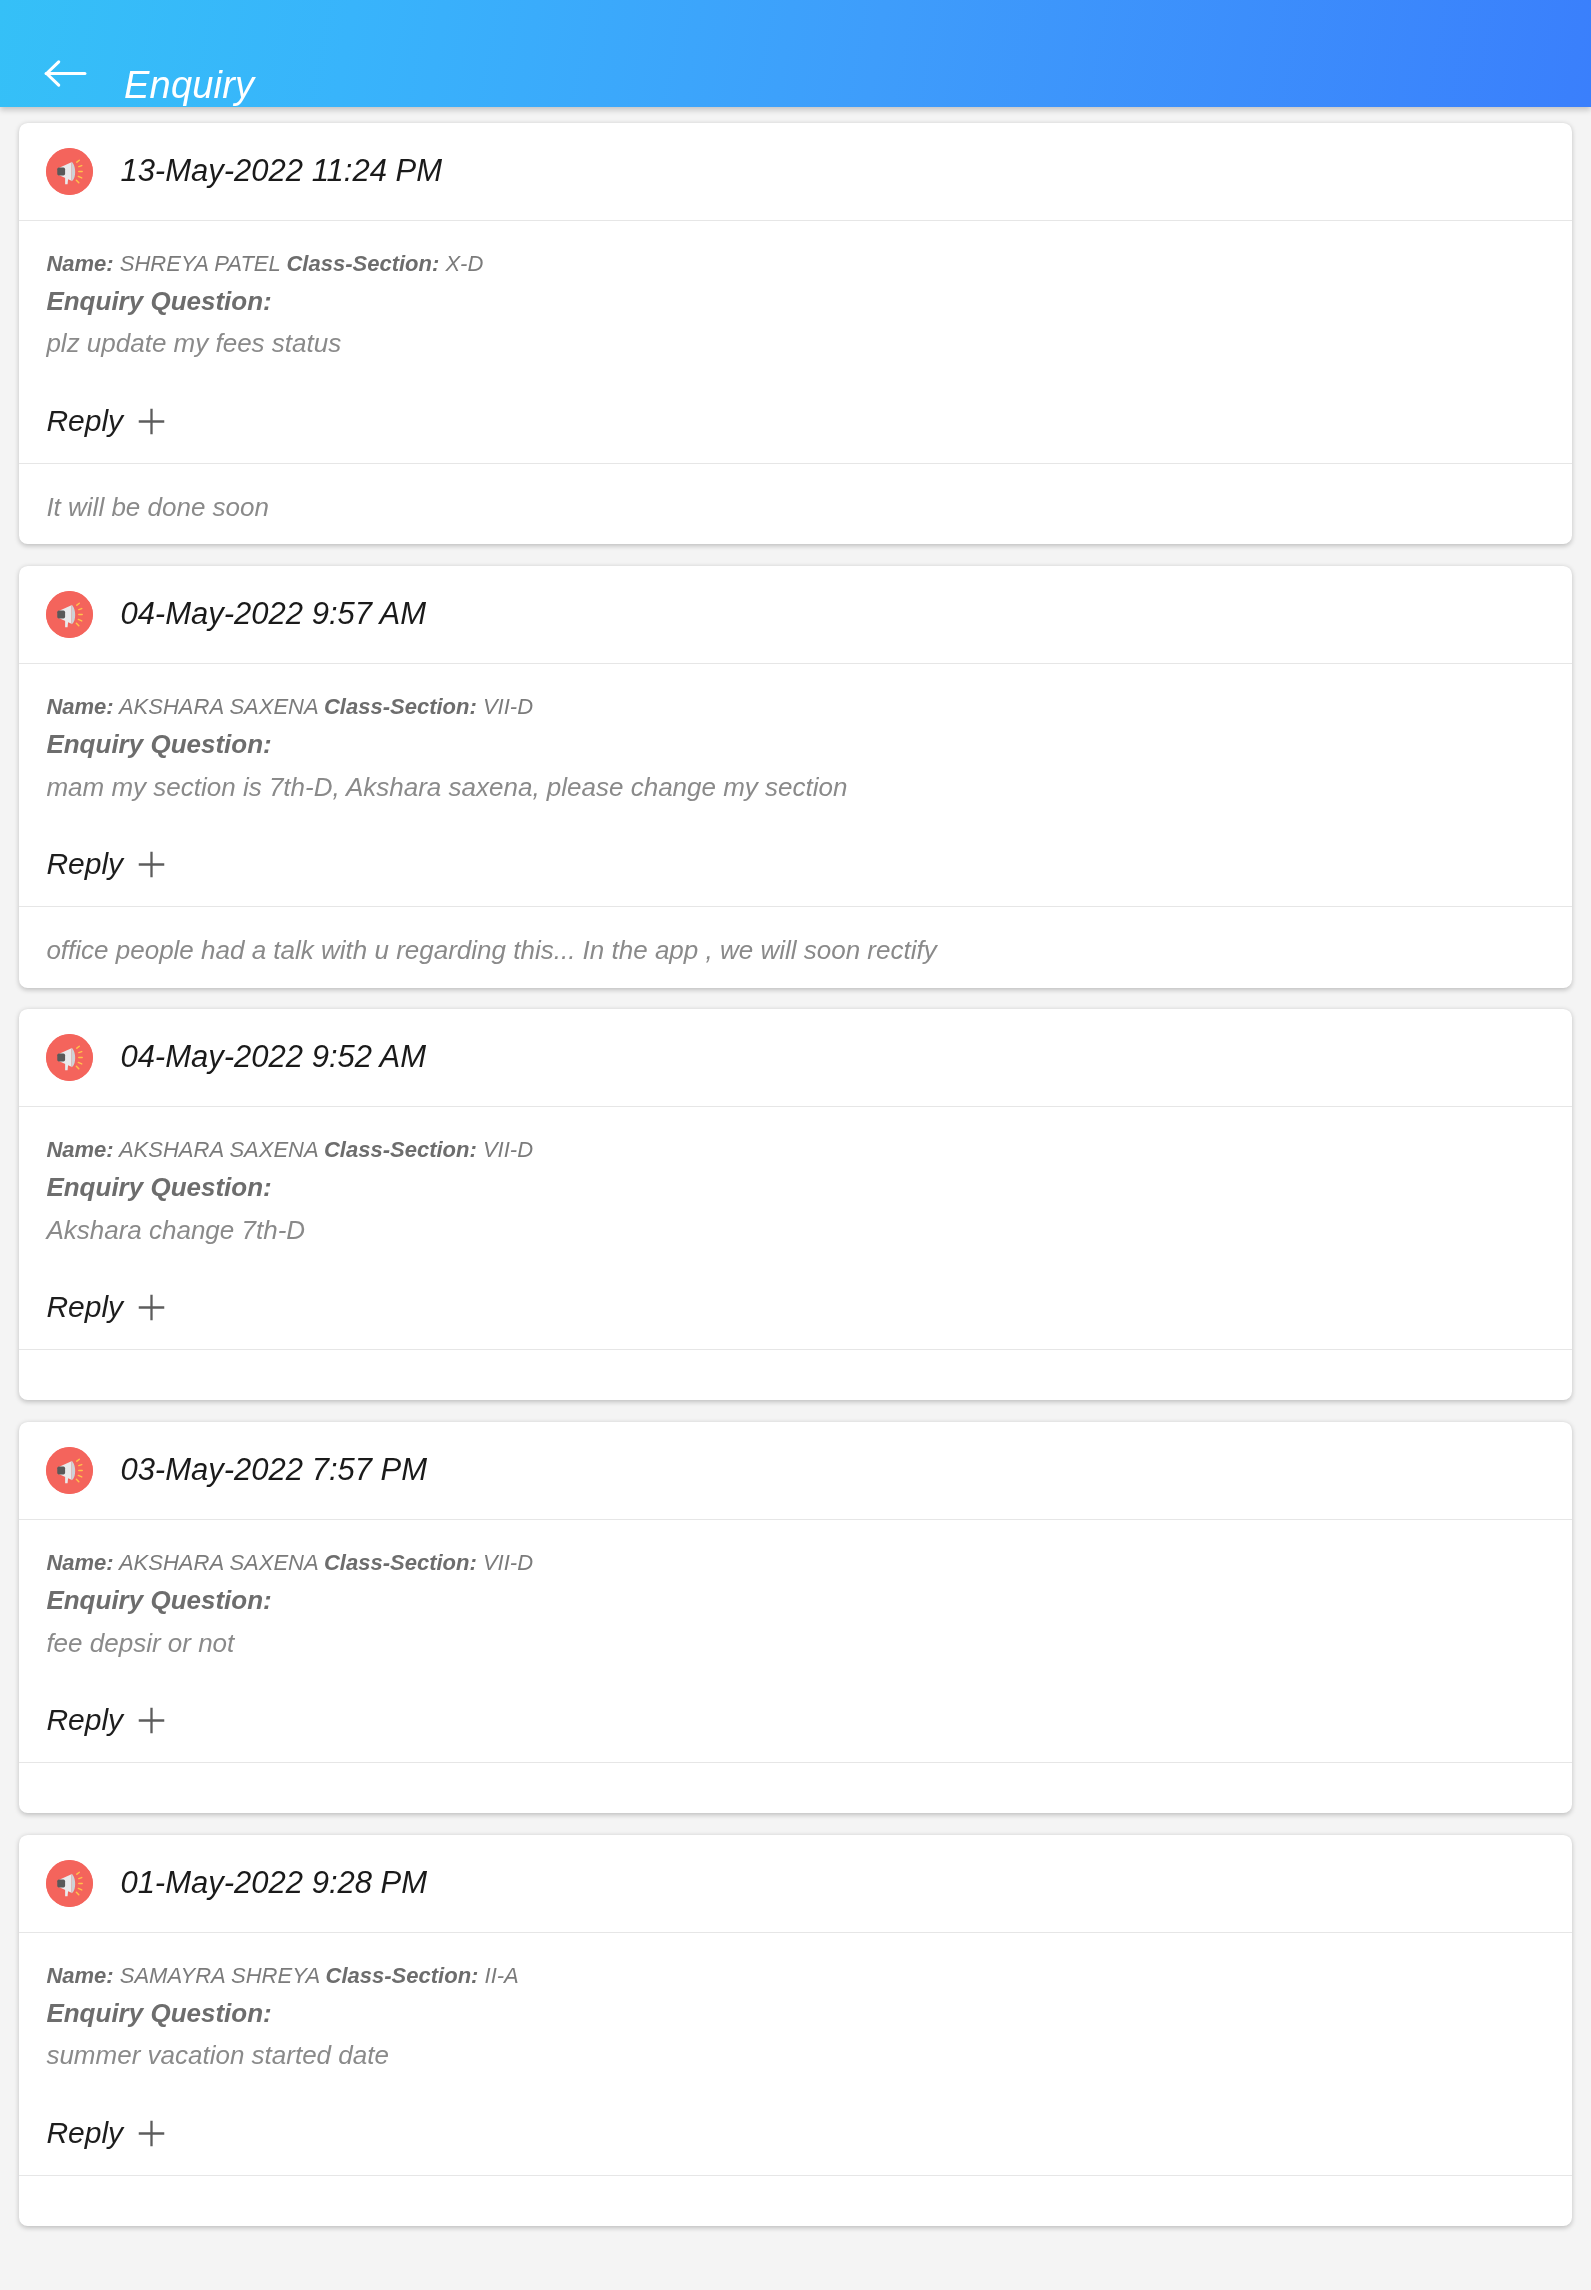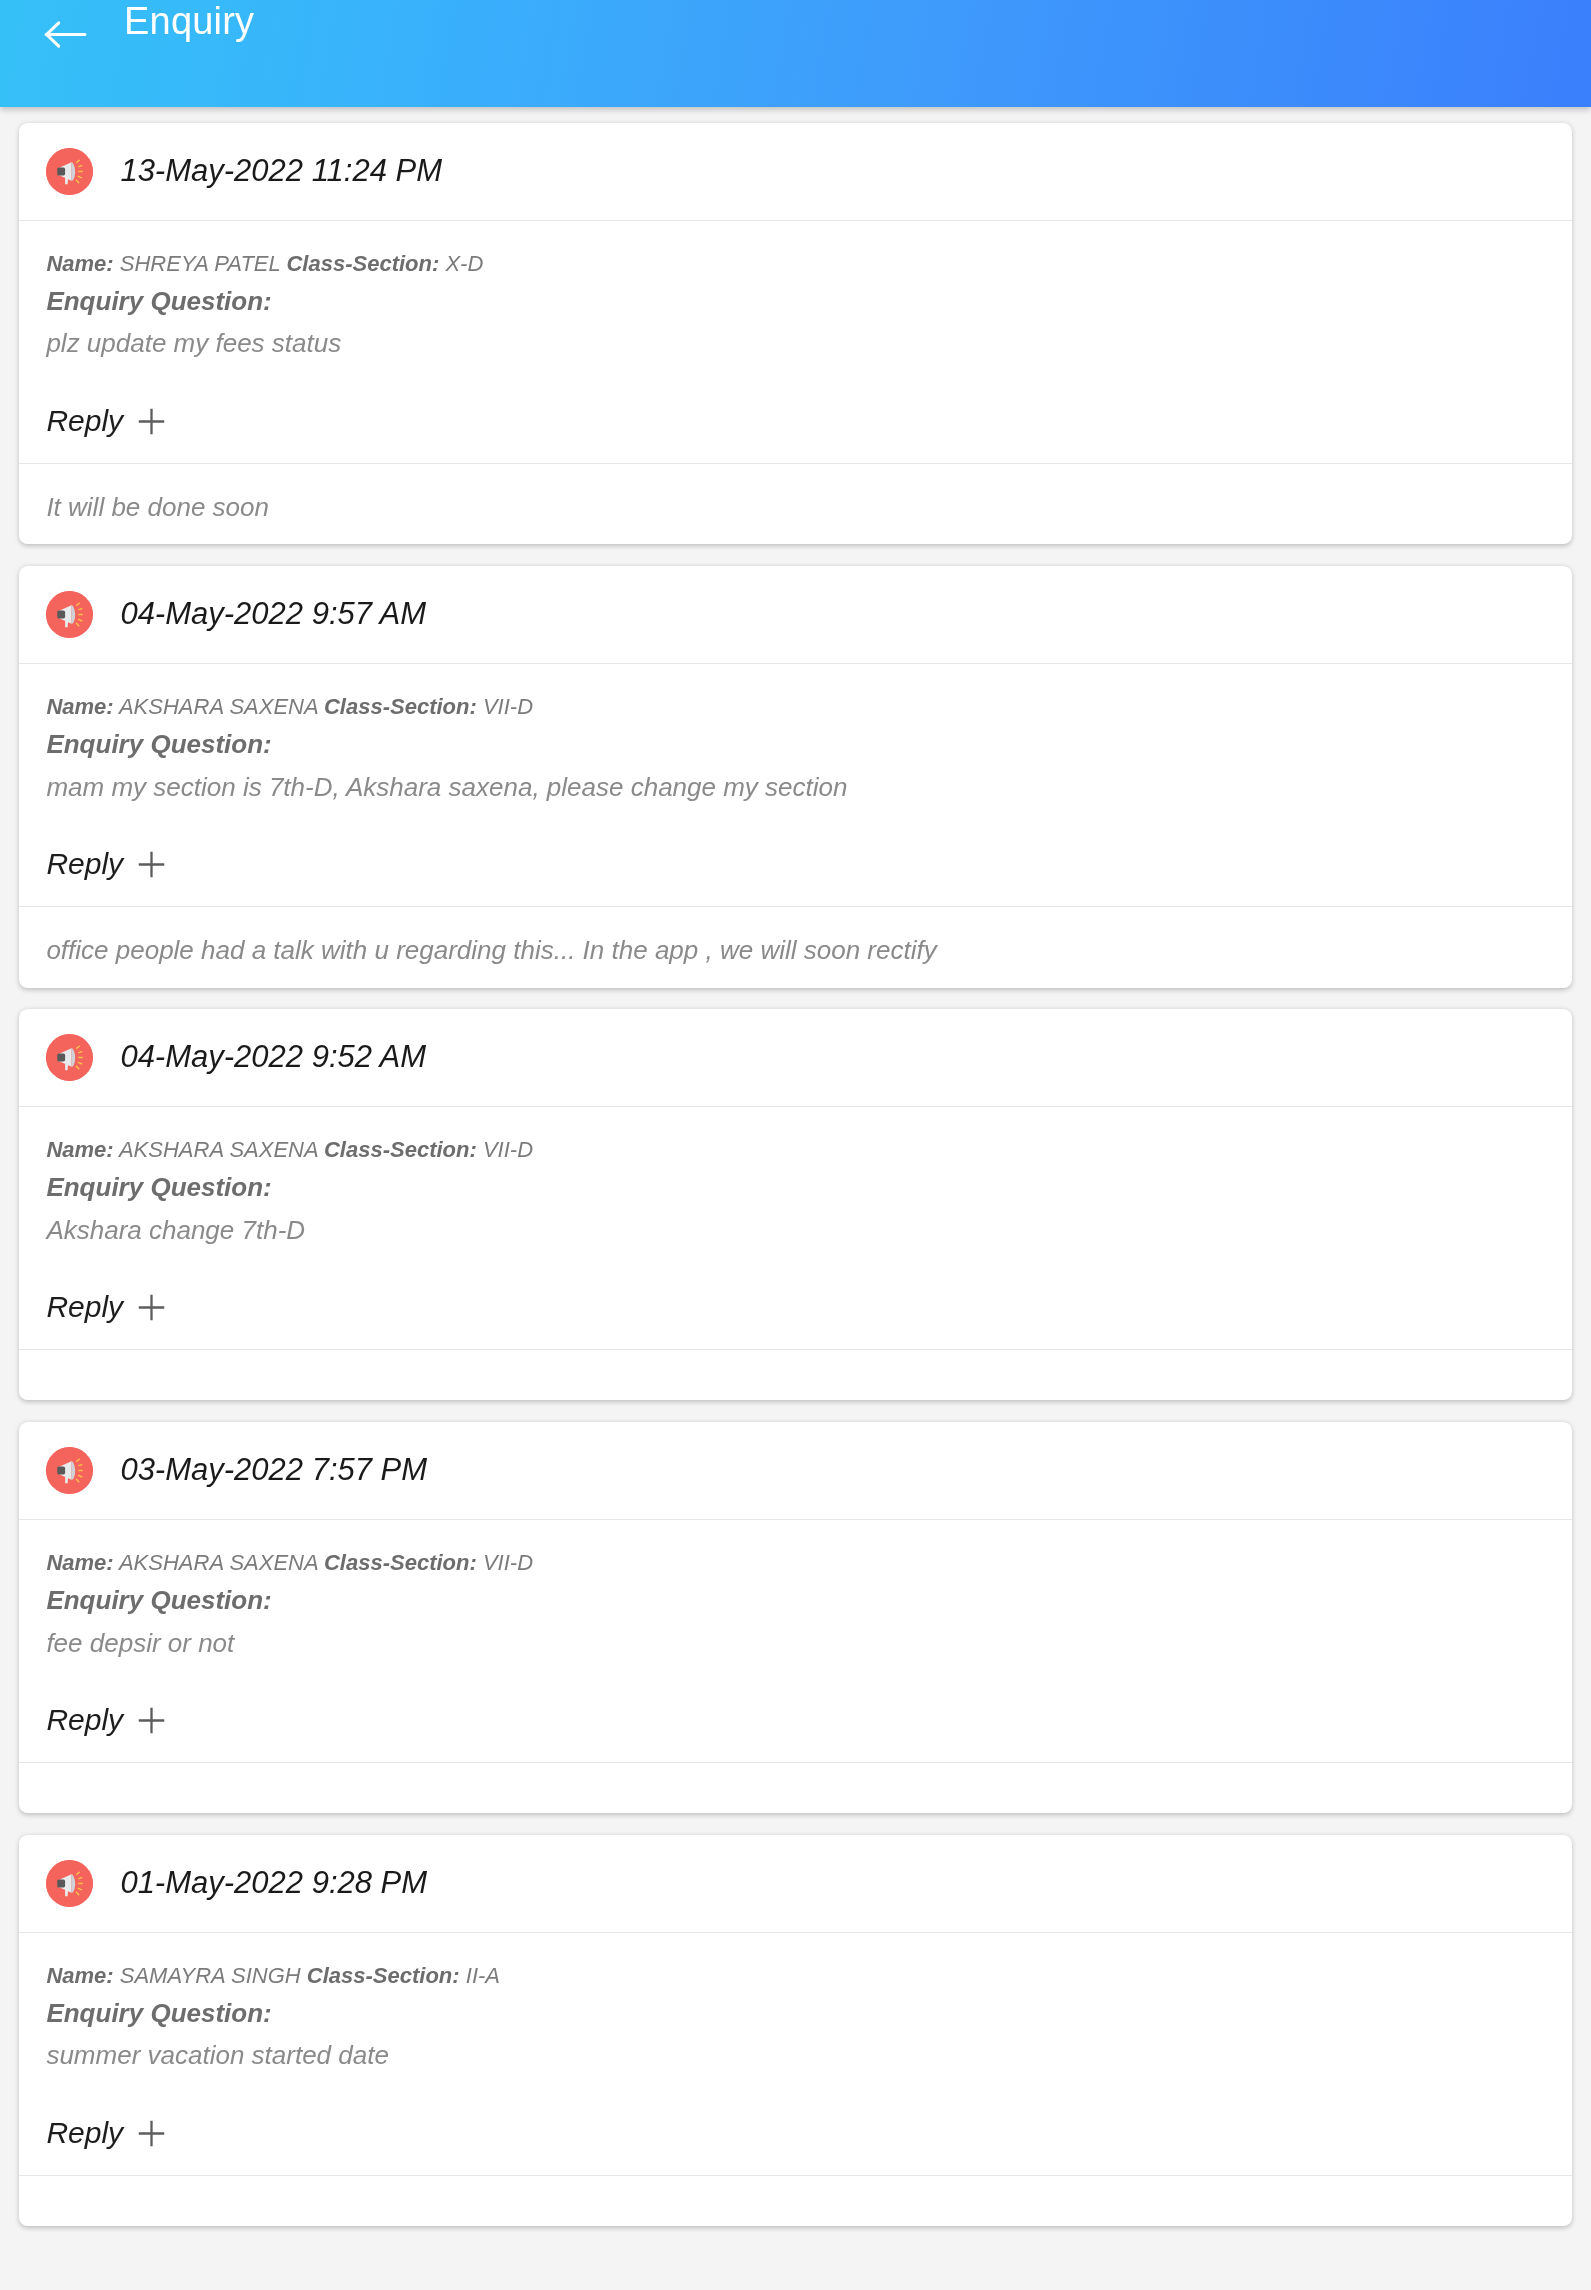--- a/index.html
+++ b/index.html
@@ -12,24 +12,25 @@
     overflow: hidden;
   }
 
   
   .appbar {
     position: relative;
     height: 107px;
     width: 100%;
     background: linear-gradient(100deg, #35c0f7 0%, #38b4fb 22%, #3e9dfb 55%, #3a7ffc 100%);
     display: flex;
-    align-items: flex-start;
+    align-items: flex-end;
     padding-left: 31px;
     box-shadow: 0 2.9px 5.8px rgba(0,0,0,0.20);
     z-index: 5;
+    font-style: italic;
   }
   .back-btn {
     width: 68px;
     height: 68px;
     display: flex;
     align-items: center;
     justify-content: center;
     cursor: pointer;
     flex: 0 0 auto;
   }
@@ -331,21 +332,21 @@
       <path d="M33 29 L36.5 30.5"></path>
       <path d="M31 33 L33.5 35.5"></path>
     </g>
   </svg>
         </span>
       <span class="card-date">01-May-2022 9:28 PM</span>
     </div>
     <div class="card-body">
       <div class="meta-line">
         <b>Name:</b>
-        <span>SAMAYRA SINGH</span>
+        <span>SAMAYRA SHREYA</span>
         <b>Class-Section:</b>
         <span>II-A</span>
       </div>
       <div class="q-label">Enquiry Question:</div>
       <div class="q-text">summer vacation started date</div>
     </div>
     <div class="reply-row">
       <span class="reply-label">Reply</span>
       <span class="plus-icon">
   <svg width="29" height="29" viewBox="0 0 30 30" aria-hidden="true">

